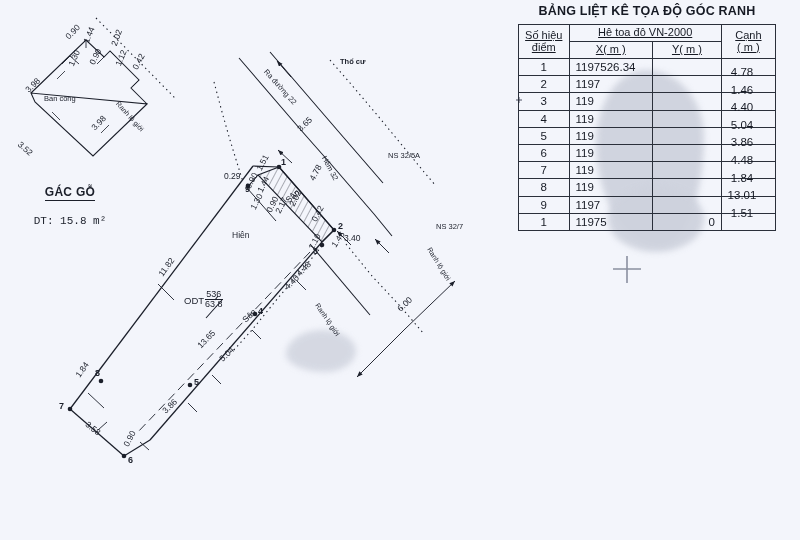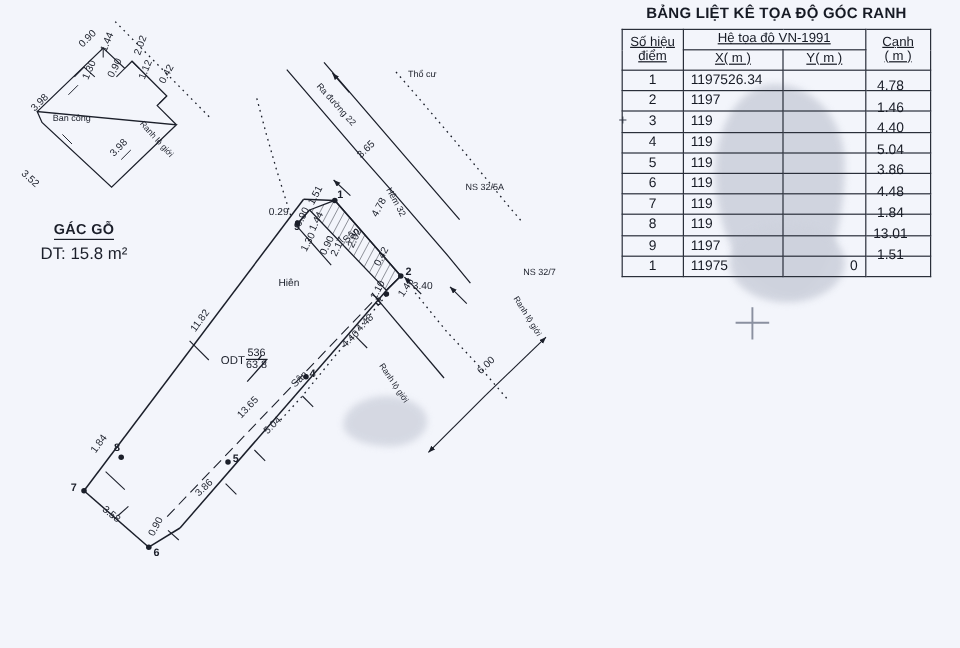--- a/index.html
+++ b/index.html
@@ -103,21 +103,21 @@
   .lbl.t7{font-size:7px;}
   .lbl.t75{font-size:7.5px;}
   .lbl.ptnum{font-size:9px;font-weight:bold;}
 
   .titleblock{position:absolute;text-align:center;}
   .titleblock .tt{
     font-size:12px;font-weight:bold;letter-spacing:.3px;
     border-bottom:1.2px solid #1b1f2a;
     display:inline-block;padding-bottom:1px;
   }
-  .titleblock .st{font-size:14px;margin-top:3px;}
+  .titleblock .st{font-size:11px;margin-top:14px;font-family:Liberation Mono, monospace;}
 
   .frac{display:inline-block;text-align:center;line-height:1.02;font-size:9px;}
   .frac .top{border-bottom:1px solid #1b1f2a;display:block;padding:0 1px;}
 </style>
 </head>
 <body>
 
 <div class="sheet">
 
   <svg class="canvas" viewBox="0 0 800 540" xmlns="http://www.w3.org/2000/svg">
@@ -246,21 +246,21 @@
 
   <div id="coord-title">BẢNG LIỆT KÊ TỌA ĐỘ GÓC RANH</div>
   <div id="coord-table">
     <table class="ctab">
       <tbody>
           <tr>
         <th class="th-id cell-h" rowspan="2">
           <div>Số hiệu</div>
           <div>điểm</div>
         </th>
-        <th class="th-sys cell-h" colspan="2">Hệ tọa độ VN-1991</th>
+        <th class="th-sys cell-h" colspan="2">Hệ tọa độ VN-2000</th>
         <th class="th-canh cell-h" rowspan="2">
           <div>Cạnh</div>
           <div>( m )</div>
         </th>
       </tr>
       <tr>
         <th class="cell-h xcol">X( m )</th>
         <th class="cell-h ycol">Y( m )</th>
       </tr>
       </tbody>
@@ -353,21 +353,21 @@
   <div class="lbl t75" style="left:44px;top:95px;text-align:center;">Ban công</div>
   <div class="lbl t7" style="left:120px;top:100px;transform:rotate(48deg);transform-origin:left top;">Ranh lộ giới</div>
 
   <div class="titleblock" style="left:18px;top:182px;width:104px;">
     <span class="tt">GÁC GỖ</span>
     <div class="st">DT: 15.8 m²</div>
   </div>
 
   <div class="lbl t75" style="left:268px;top:68px;transform:rotate(48deg);transform-origin:left top;">Ra đường 22</div>
   <div class="lbl t75" style="left:327px;top:155px;transform:rotate(62deg);transform-origin:left top;">Hẻm 32</div>
-  <div class="lbl t75" style="left:340px;top:58px;">Thổ cư</div>
+  <div class="lbl t75" style="left:340px;top:58px;font-weight:bold;">Thổ cư</div>
   <div class="lbl t75" style="left:388px;top:152px;">NS 32/5A</div>
   <div class="lbl t75" style="left:436px;top:223px;">NS 32/7</div>
   <div class="lbl t7" style="left:432px;top:246px;transform:rotate(58deg);transform-origin:left top;">Ranh lộ giới</div>
   <div class="lbl t7" style="left:320px;top:302px;transform:rotate(56deg);transform-origin:left top;">Ranh lộ giới</div>
 
   <div class="lbl" style="left:284px;top:198px;transform:rotate(-42deg);transform-origin:left top;">Sân</div>
   <div class="lbl" style="left:241px;top:318px;transform:rotate(-44deg);transform-origin:left top;">Sân</div>
   <div class="lbl" style="left:232px;top:231px;">Hiên</div>
 
   <div class="lbl" style="left:184px;top:296px;font-size:9.5px;">ODT</div>

